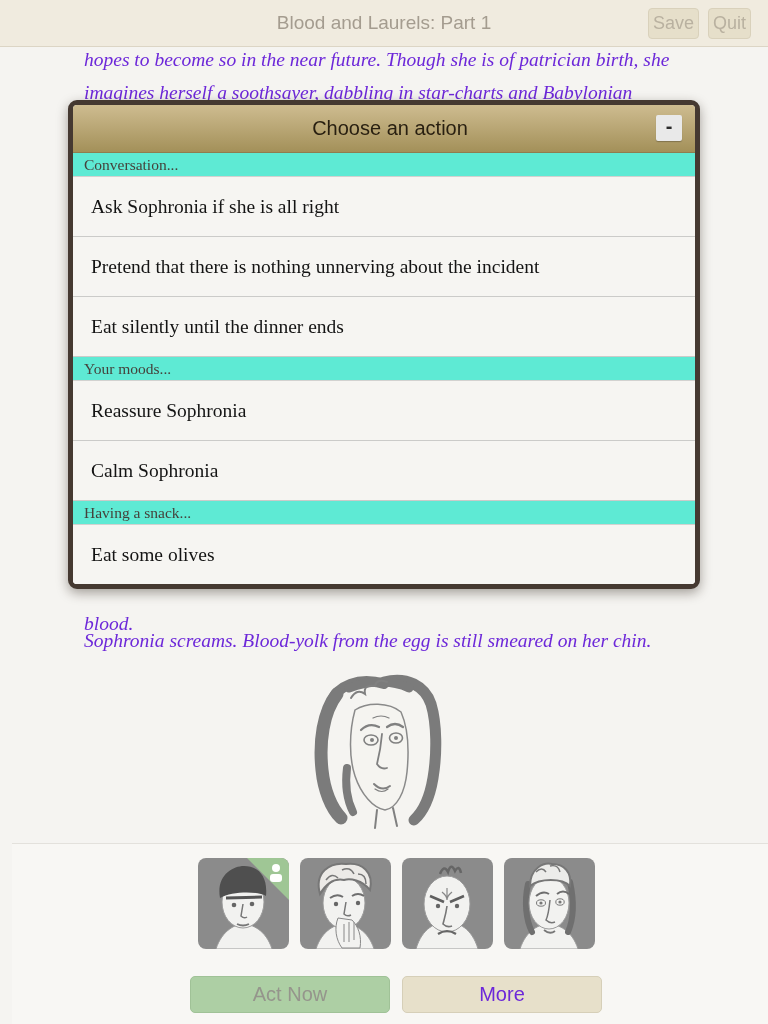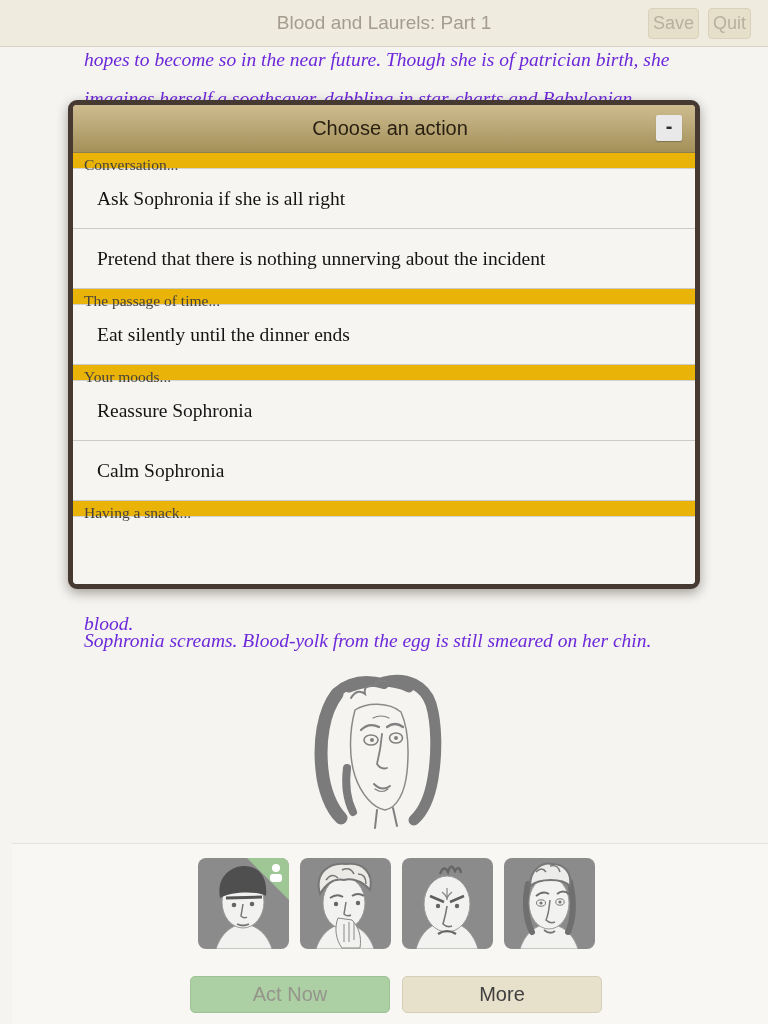--- a/index.html
+++ b/index.html
@@ -26,21 +26,21 @@
     background:#e6dfca;border:1px solid #d9d1bb;
     font-size:18px;line-height:29px;color:#b9b1a0;
   }
   
   .story-line{
     position:absolute;left:84px;width:620px;
     font-family:"Liberation Serif","DejaVu Serif",serif;
     font-style:italic;font-size:19.5px;color:#6d28d9;white-space:nowrap;
   }
   #story-l1{top:49px;}
-  #story-l2{top:88px;}
+  #story-l2{top:82px;}
   #story-l3{top:585px;margin-top:28px;}
   #story-l4{top:630px;}
   
   .modal{
     position:absolute;left:68px;top:100px;width:632px;height:489px;
     box-sizing:border-box;border:5px solid #453931;border-radius:9px;
     box-shadow:0 4px 12px rgba(40,30,20,0.40);
     background:#f6f5f2;overflow:hidden;
   }
   .modal-header{
@@ -53,29 +53,29 @@
     text-align:center;line-height:47px;font-size:20px;color:#281f10;
   }
   .modal-min{
     position:absolute;right:13px;top:10px;width:26px;height:26px;
     background:#e9e9e9;border-radius:2px;text-align:center;
     font-weight:bold;font-size:20px;line-height:22px;color:#2b2b2b;
     box-shadow:0 1px 1px rgba(0,0,0,0.25);
   }
   .modal-body{height:432px;overflow:hidden;background:#f6f5f2;}
   .sec-header{
-    box-sizing:border-box;height:16px;line-height:23px;
-    background:#eab308;border-bottom:1px solid #d2d2d0;
+    box-sizing:border-box;height:24px;line-height:23px;
+    background:#5eead4;border-bottom:1px solid #d2d2d0;
     padding-left:11px;
     font-family:"Liberation Serif","DejaVu Serif",serif;
     font-size:15.5px;color:#45423c;
   }
   .action-item{
     box-sizing:border-box;height:60px;display:flex;align-items:center;
-    padding-left:24px;border-bottom:1px solid #cbcbc9;
+    padding-left:18px;border-bottom:1px solid #cbcbc9;
     background:#f6f5f2;
     font-family:"Liberation Serif","DejaVu Serif",serif;
     font-size:19.5px;color:#141414;
   }
   
   .scene-art{position:absolute;left:289px;top:672px;width:190px;height:158px;}
   
   .footer{
     position:absolute;left:12px;top:843px;width:768px;height:181px;
     background:#f8f7f4;border-top:1px solid #e3e1dc;
@@ -91,21 +91,21 @@
   .portrait svg{display:block;}
   .btn-row{
     position:absolute;left:0;top:132px;width:768px;
     display:flex;justify-content:center;gap:12px;
   }
   .big-btn{
     box-sizing:border-box;width:200px;height:37px;border-radius:5px;
     text-align:center;line-height:35px;font-size:20px;
   }
   .btn-act{background:#adcfa4;border:1px solid #a0c297;color:#95958c;}
-  .btn-more{background:#e7e0ca;border:1px solid #d6cfb8;color:#404040;}
+  .btn-more{background:#e7e0ca;border:1px solid #d6cfb8;color:#6d28d9;}
 </style>
 </head>
 <body>
 
 <div class="topbar">
   <div class="topbar-title">Blood and Laurels: Part 1</div>
   <div class="topbar-buttons">
     <div class="bar-btn">Save</div>
     <div class="bar-btn">Quit</div>
   </div>
@@ -146,26 +146,26 @@
 
 <div class="modal">
   <div class="modal-header">
     <div class="modal-title">Choose an action</div>
     <div class="modal-min">-</div>
   </div>
   <div class="modal-body">
     <div class="sec-header">Conversation...</div>
     <div class="action-item">Ask Sophronia if she is all right</div>
     <div class="action-item">Pretend that there is nothing unnerving about the incident</div>
-    <div class="sec-header">The passage of time...</div>
     <div class="action-item">Eat silently until the dinner ends</div>
     <div class="sec-header">Your moods...</div>
     <div class="action-item">Reassure Sophronia</div>
     <div class="action-item">Calm Sophronia</div>
     <div class="sec-header">Having a snack...</div>
+    <div class="action-item">Eat some olives</div>
   </div>
 </div>
 
 <div class="footer">
   <div class="portrait-row">
 
     <div class="portrait">
       <svg width="91" height="91" viewBox="0 0 91 91">
         <path d="M18,91 C24,72 38,66 45,66 C54,66 68,72 74,91 Z" fill="#f2f2f0" stroke="#9a9a9a"></path>
         <ellipse cx="45" cy="44" rx="21" ry="26" fill="#f2f2f0" stroke="#9a9a9a"></ellipse>

